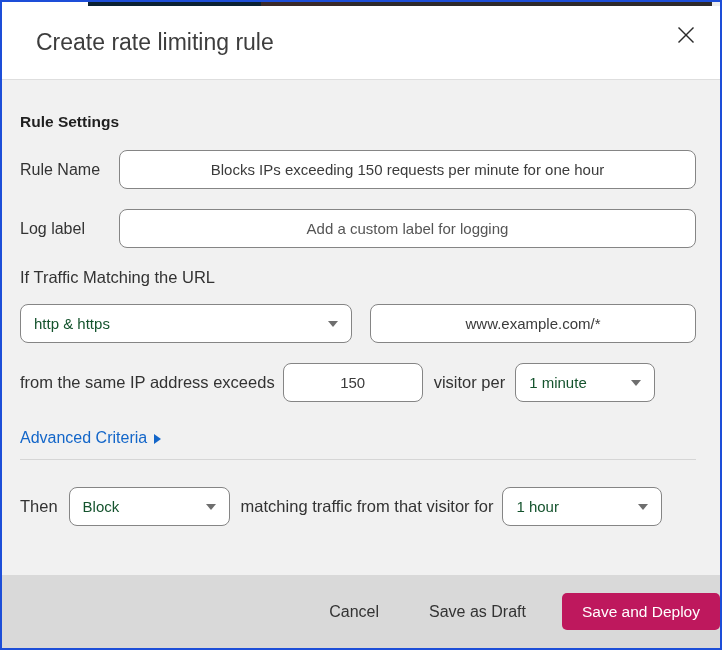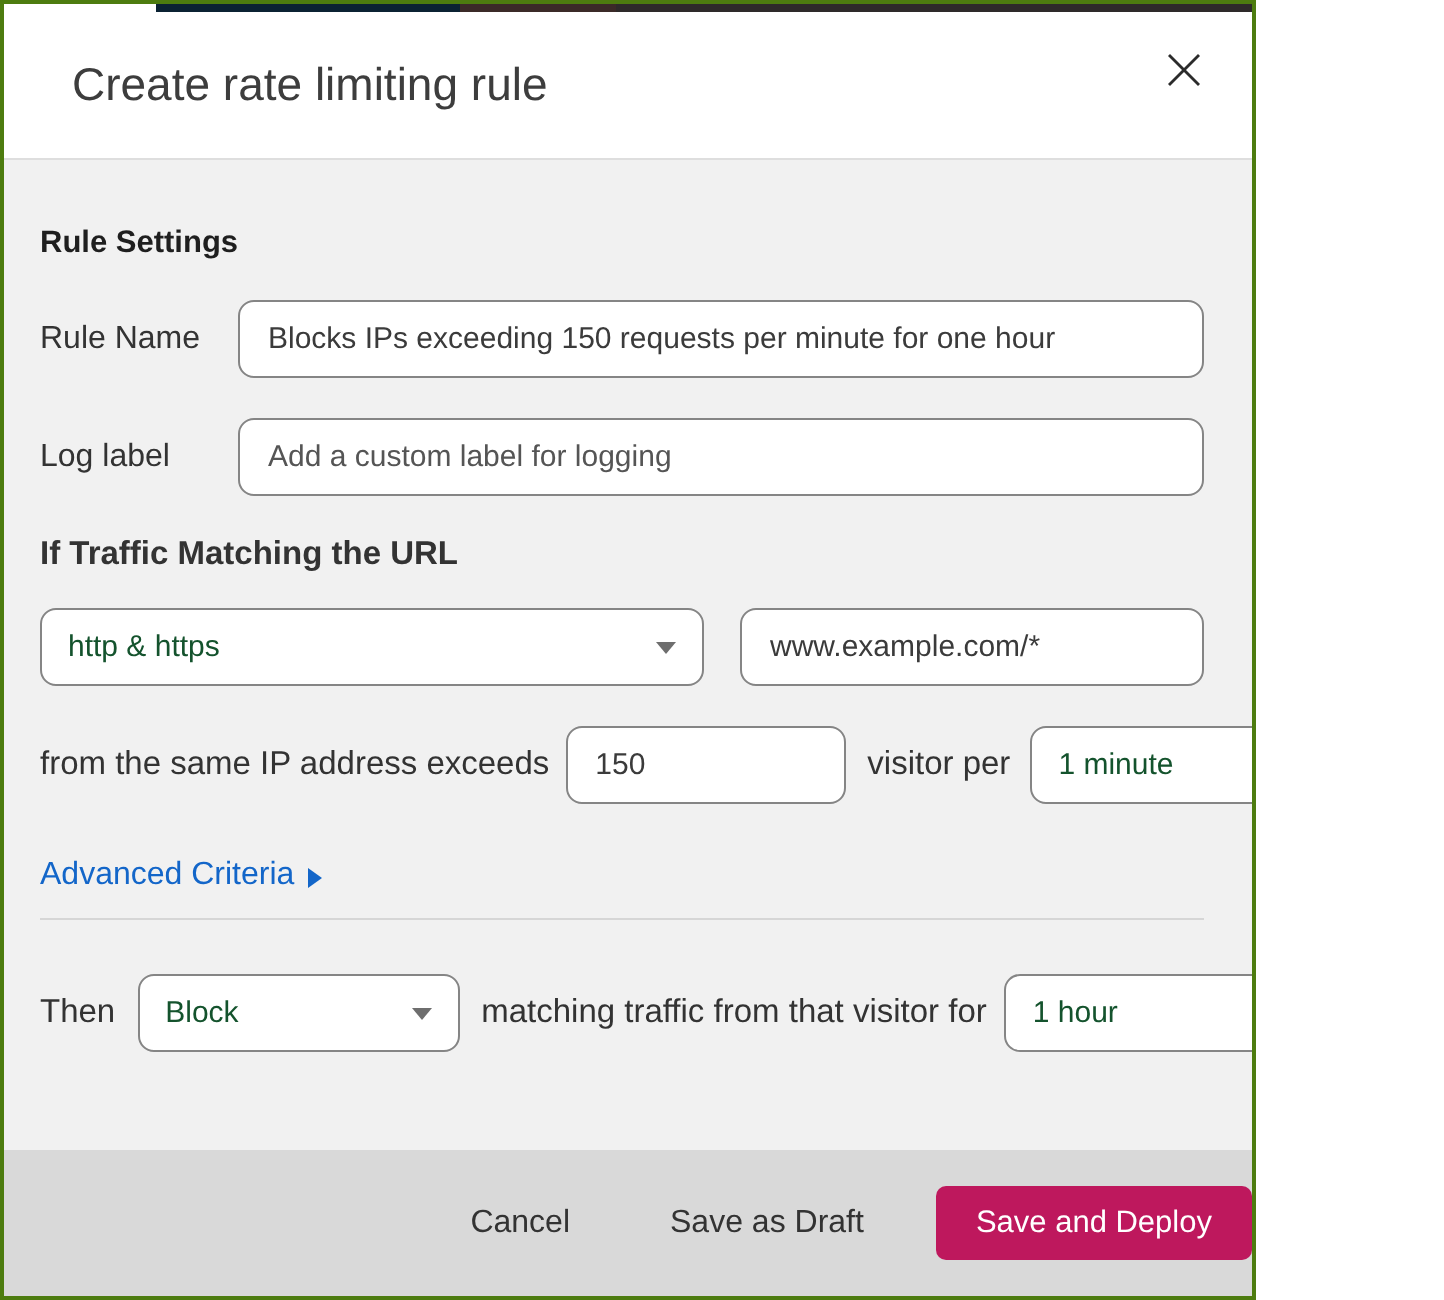--- a/index.html
+++ b/index.html
@@ -1,21 +1,21 @@
 <!DOCTYPE html>
 <html><head>
 <meta charset="utf-8">
 <style>
   * { margin:0; padding:0; box-sizing:border-box; }
   html,body { width:722px; height:650px; }
   body { font-family:"Liberation Sans", sans-serif; background:#ffffff; }
 
   .frame {
-    width:628px; height:650px;
-    border:2px solid #4d7c0f;
+    width:722px; height:650px;
+    border:2px solid #1d4ed8;
     display:flex; flex-direction:column;
     background:#ffffff; overflow:hidden;
   }
 
   
   .page-peek { height:4px; display:flex; flex-shrink:0; }
   .peek-a { width:86px;  background:#ffffff; }
   .peek-b { width:173px; background:#0b2233; }
   .peek-c { width:89px;  background:#3b2a28; }
   .peek-d { width:362px; background:#2e2a2a; }
@@ -43,26 +43,27 @@
   }
   .section-heading { font-size:15.5px; font-weight:bold; color:#1f1f1f; margin-bottom:19px; }
 
   .form-row { display:flex; align-items:center; margin-bottom:20px; }
   .form-label { width:99px; flex-shrink:0; font-size:16px; color:#333333; }
 
   .text-input {
     height:39px; background:#ffffff; border:1px solid #858585; border-radius:8px;
     padding:0 14px; font-size:15px; color:#3b3b3b; width:100%; outline:none;
     font-family:"Liberation Sans", sans-serif;
+    text-align:center;
   }
   .text-input::placeholder { color:#555555; opacity:1; }
   .grow { flex:1; min-width:0; }
 
   .inline-text { font-size:16.5px; color:#333333; white-space:nowrap; }
-  .mb-heading { margin:0 0 17px 0;font-weight:bold; }
+  .mb-heading { margin:0 0 17px 0; }
 
   .select {
     height:39px; background:#ffffff; border:1px solid #858585; border-radius:8px;
     padding:0 13px; display:flex; align-items:center; justify-content:space-between;
     font-size:15px; color:#14532d; cursor:pointer; flex-shrink:0;
   }
   .caret-down {
     width:0; height:0;
     border-left:5px solid transparent; border-right:5px solid transparent;
     border-top:6px solid #6e6e6e;

